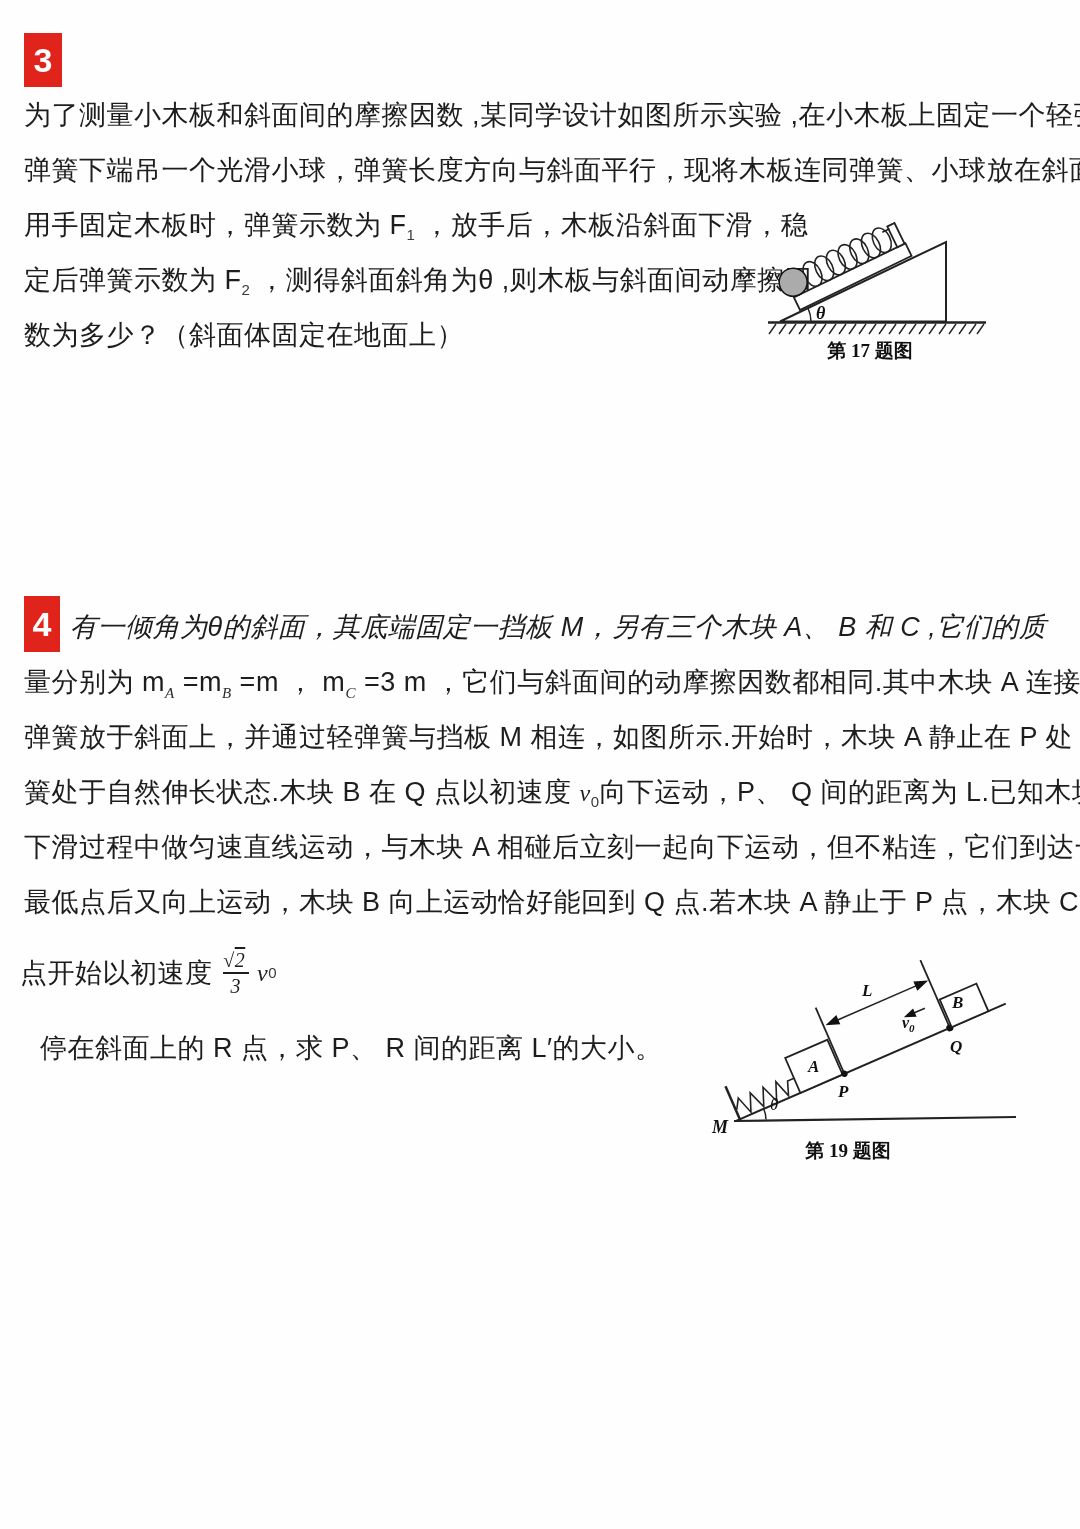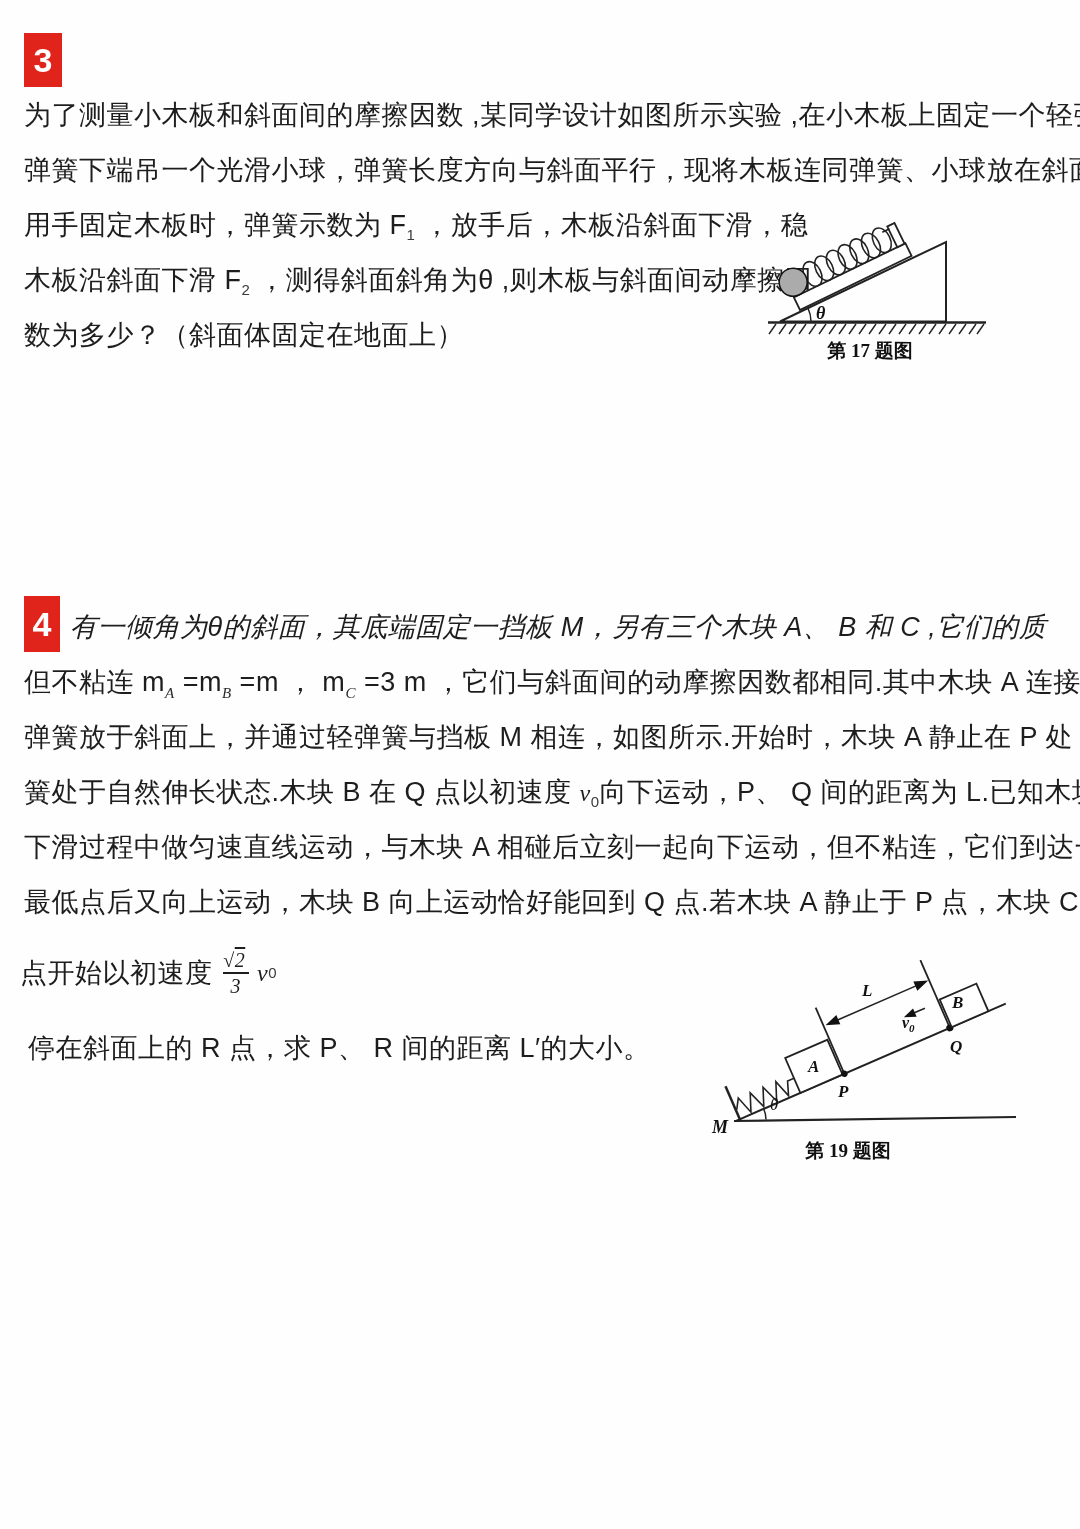--- a/index.html
+++ b/index.html
@@ -37,21 +37,21 @@
 <div class="page">
 
   <div class="badge" style="left:24px;top:33px;width:38px;height:54px;">3</div>
 
   <div class="tline" style="left:24px;top:95px;">为了测量小木板和斜面间的摩擦因数 ,某同学设计如图所示实验 ,在小木板上固定一个轻弹簧，</div>
 
   <div class="tline" style="left:24px;top:150px;">弹簧下端吊一个光滑小球，弹簧长度方向与斜面平行，现将木板连同弹簧、小球放在斜面上，</div>
 
   <div class="tline" style="left:24px;top:205px;text-align:center;"><span>用手固定木板时，弹簧示数为 F</span><sub class="numsub">1</sub><span> ，放手后，木板沿斜面下滑，稳</span></div>
 
-  <div class="tline" style="left:24px;top:260px;"><span>木板沿斜面下滑 F</span><sub class="numsub">2</sub><span> ，测得斜面斜角为θ ,则木板与斜面间动摩擦因</span></div>
+  <div class="tline" style="left:24px;top:260px;"><span>定后弹簧示数为 F</span><sub class="numsub">2</sub><span> ，测得斜面斜角为θ ,则木板与斜面间动摩擦因</span></div>
 
   <div class="tline" style="left:24px;top:315px;text-align:right;">数为多少？（斜面体固定在地面上）</div>
 
   <svg style="position:absolute;left:762px;top:214px;" width="232" height="152" viewBox="0 0 232 152">
 
     <path d="M6 108.5 H224" stroke="#222" stroke-width="2.5" fill="none"></path>
     <path d="M14 110l-7 10M24 110l-7 10M34 110l-7 10M44 110l-7 10M54 110l-7 10M64 110l-7 10M74 110l-7 10M84 110l-7 10M94 110l-7 10M104 110l-7 10M114 110l-7 10M124 110l-7 10M134 110l-7 10M144 110l-7 10M154 110l-7 10M164 110l-7 10M174 110l-7 10M184 110l-7 10M194 110l-7 10M204 110l-7 10M214 110l-7 10M222 110l-7 10" stroke="#222" stroke-width="1.4" fill="none"></path>
 
     <path d="M18 107.5 L184 107.5 L184 28 Z" fill="none" stroke="#222" stroke-width="2"></path>
 
@@ -73,41 +73,41 @@
       </g>
       <circle cx="6" cy="-28" r="14" fill="#ababab" stroke="#111" stroke-width="1.5"></circle>
     </g>
     <text x="108" y="143" text-anchor="middle" font-size="19" font-family="Liberation Serif,serif" font-weight="600" fill="#111">第 17 题图</text>
   </svg>
 
   <div class="badge" style="left:24px;top:596px;width:36px;height:56px;">4</div>
 
   <div class="tline" style="left:70px;top:607px;font-style:italic;">有一倾角为θ的斜面，其底端固定一挡板 M，另有三个木块 A、 B 和 C ,它们的质</div>
 
-  <div class="tline" style="left:24px;top:662px;"><span>但不粘连 m</span><sub class="si">A</sub><span> =m</span><sub class="si">B</sub><span> =m ， m</span><sub class="si">C</sub><span> =3 m ，它们与斜面间的动摩擦因数都相同.其中木块 A 连接一轻</span></div>
+  <div class="tline" style="left:24px;top:662px;"><span>量分别为 m</span><sub class="si">A</sub><span> =m</span><sub class="si">B</sub><span> =m ， m</span><sub class="si">C</sub><span> =3 m ，它们与斜面间的动摩擦因数都相同.其中木块 A 连接一轻</span></div>
 
   <div class="tline" style="left:24px;top:717px;">弹簧放于斜面上，并通过轻弹簧与挡板 M 相连，如图所示.开始时，木块 A 静止在 P 处，弹</div>
 
   <div class="tline" style="left:24px;top:772px;"><span>簧处于自然伸长状态.木块 B 在 Q 点以初速度 </span><span class="vit">v</span><sub class="numsub">0</sub><span>向下运动，P、 Q 间的距离为 L.已知木块 B 在</span></div>
 
   <div class="tline" style="left:24px;top:827px;">下滑过程中做匀速直线运动，与木块 A 相碰后立刻一起向下运动，但不粘连，它们到达一个</div>
 
   <div class="tline" style="left:24px;top:882px;">最低点后又向上运动，木块 B 向上运动恰好能回到 Q 点.若木块 A 静止于 P 点，木块 C 从 Q</div>
 
   <div class="tline l7row" style="left:20px;top:942px;">
       <span>点开始以初速度</span>
       <span class="frac">
         <span class="num"><span>√</span><span class="ovl">2</span></span>
         <span class="den">3</span>
       </span>
       <span class="vit">v</span>
       <sub class="numsub">0</sub>
     </div>
 
-  <div class="tline" style="left:28px;top:1028px;">停在斜面上的 R 点，求 P、 R 间的距离 L′的大小。</div>
+  <div class="tline" style="left:40px;top:1028px;">停在斜面上的 R 点，求 P、 R 间的距离 L′的大小。</div>
 
   <svg style="position:absolute;left:688px;top:932px;" width="385" height="240" viewBox="0 0 385 240">
 
     <path d="M46 189 L328 185" stroke="#222" stroke-width="2.2" fill="none"></path>
 
     <g transform="translate(50,188) rotate(-23.5)">
       <line x1="-2" y1="0" x2="292" y2="0" stroke="#222" stroke-width="2"></line>
       <line x1="2" y1="2" x2="2" y2="-36" stroke="#222" stroke-width="2.5"></line>
       <path d="M3 -10 L9 -20 L15 -2 L22 -20 L29 -2 L36 -20 L43 -2 L50 -20 L56 -2 L61 -16 L68 -16" fill="none" stroke="#222" stroke-width="1.6"></path>
       <rect x="68" y="-38" width="46" height="38" fill="#fff" stroke="#222" stroke-width="1.8"></rect>

